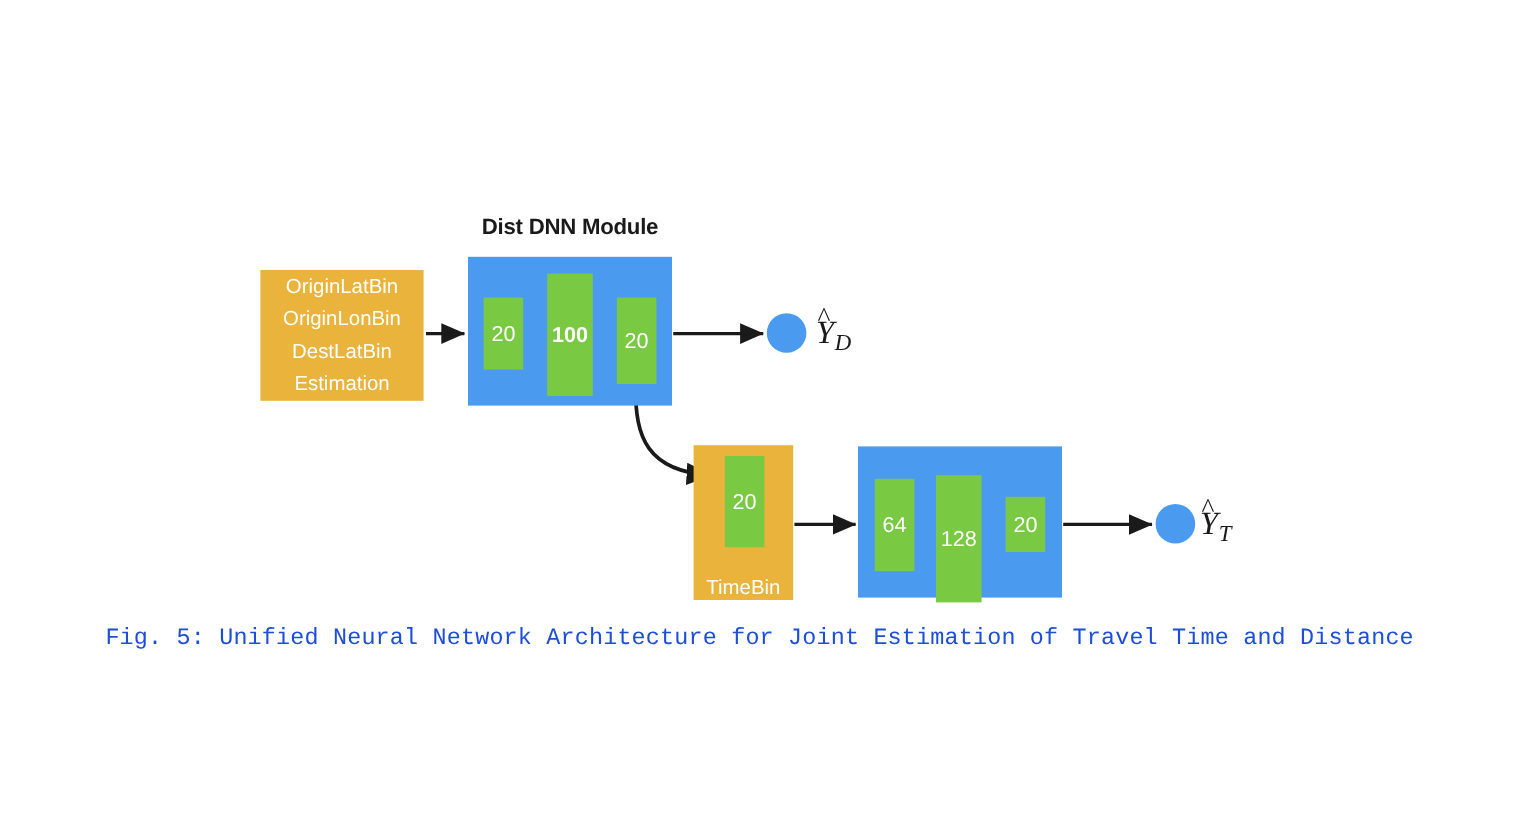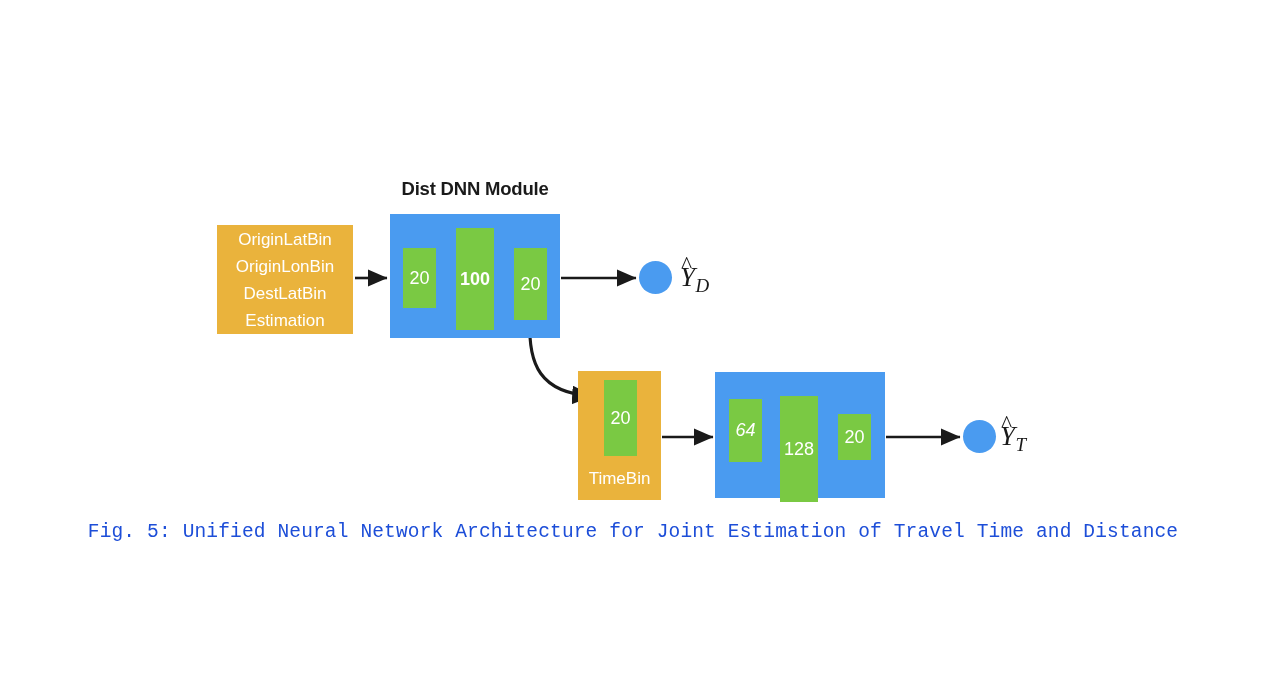--- a/index.html
+++ b/index.html
@@ -35,21 +35,20 @@
   }
 
   
   .block {
     box-sizing: border-box;
   }
   .input-block {
     display: flex;
     flex-direction: column;
     align-items: center;
-    justify-content: center;
   }
   .input-line {
     font-family: "Liberation Sans", sans-serif;
     font-size: 17px;
     color: #ffffff;
     line-height: 27px;
     white-space: nowrap;
   }
   .layer {
     display: flex;
@@ -61,20 +60,21 @@
     font-size: 18px;
     color: #ffffff;
     white-space: nowrap;
   }
   .timebin-label {
     font-family: "Liberation Sans", sans-serif;
     font-size: 17px;
     color: #ffffff;
     white-space: nowrap;
     text-align: center;
+    margin-top: 11px;
   }
 
   .node-circle {
     border-radius: 50%;
   }
 
   
   .math-label {
     font-family: "Liberation Serif", serif;
     font-style: italic;
@@ -185,21 +185,21 @@
     <div class="abs layer" style="left:26px; top:9px; width:33px; height:76px; background:#7ac943;">
       <span class="layer-label">20</span>
     </div>
 
     <div class="abs timebin-label" style="left:0px; top:98px; width:83px;">TimeBin</div>
   </div>
 
 
   <div class="abs block" style="left:715px; top:372px; width:170px; height:126px; background:#4a9bf0;">
 
-    <div class="abs layer" style="left:14px; top:27px; width:33px; height:63px; background:#7ac943;font-style:italic;">
+    <div class="abs layer" style="left:14px; top:27px; width:33px; height:77px; background:#7ac943;">
       <span class="layer-label">64</span>
     </div>
 
     <div class="abs layer" style="left:65px; top:24px; width:38px; height:106px; background:#7ac943;">
       <span class="layer-label">128</span>
     </div>
 
     <div class="abs layer" style="left:123px; top:42px; width:33px; height:46px; background:#7ac943;">
       <span class="layer-label">20</span>
     </div>

